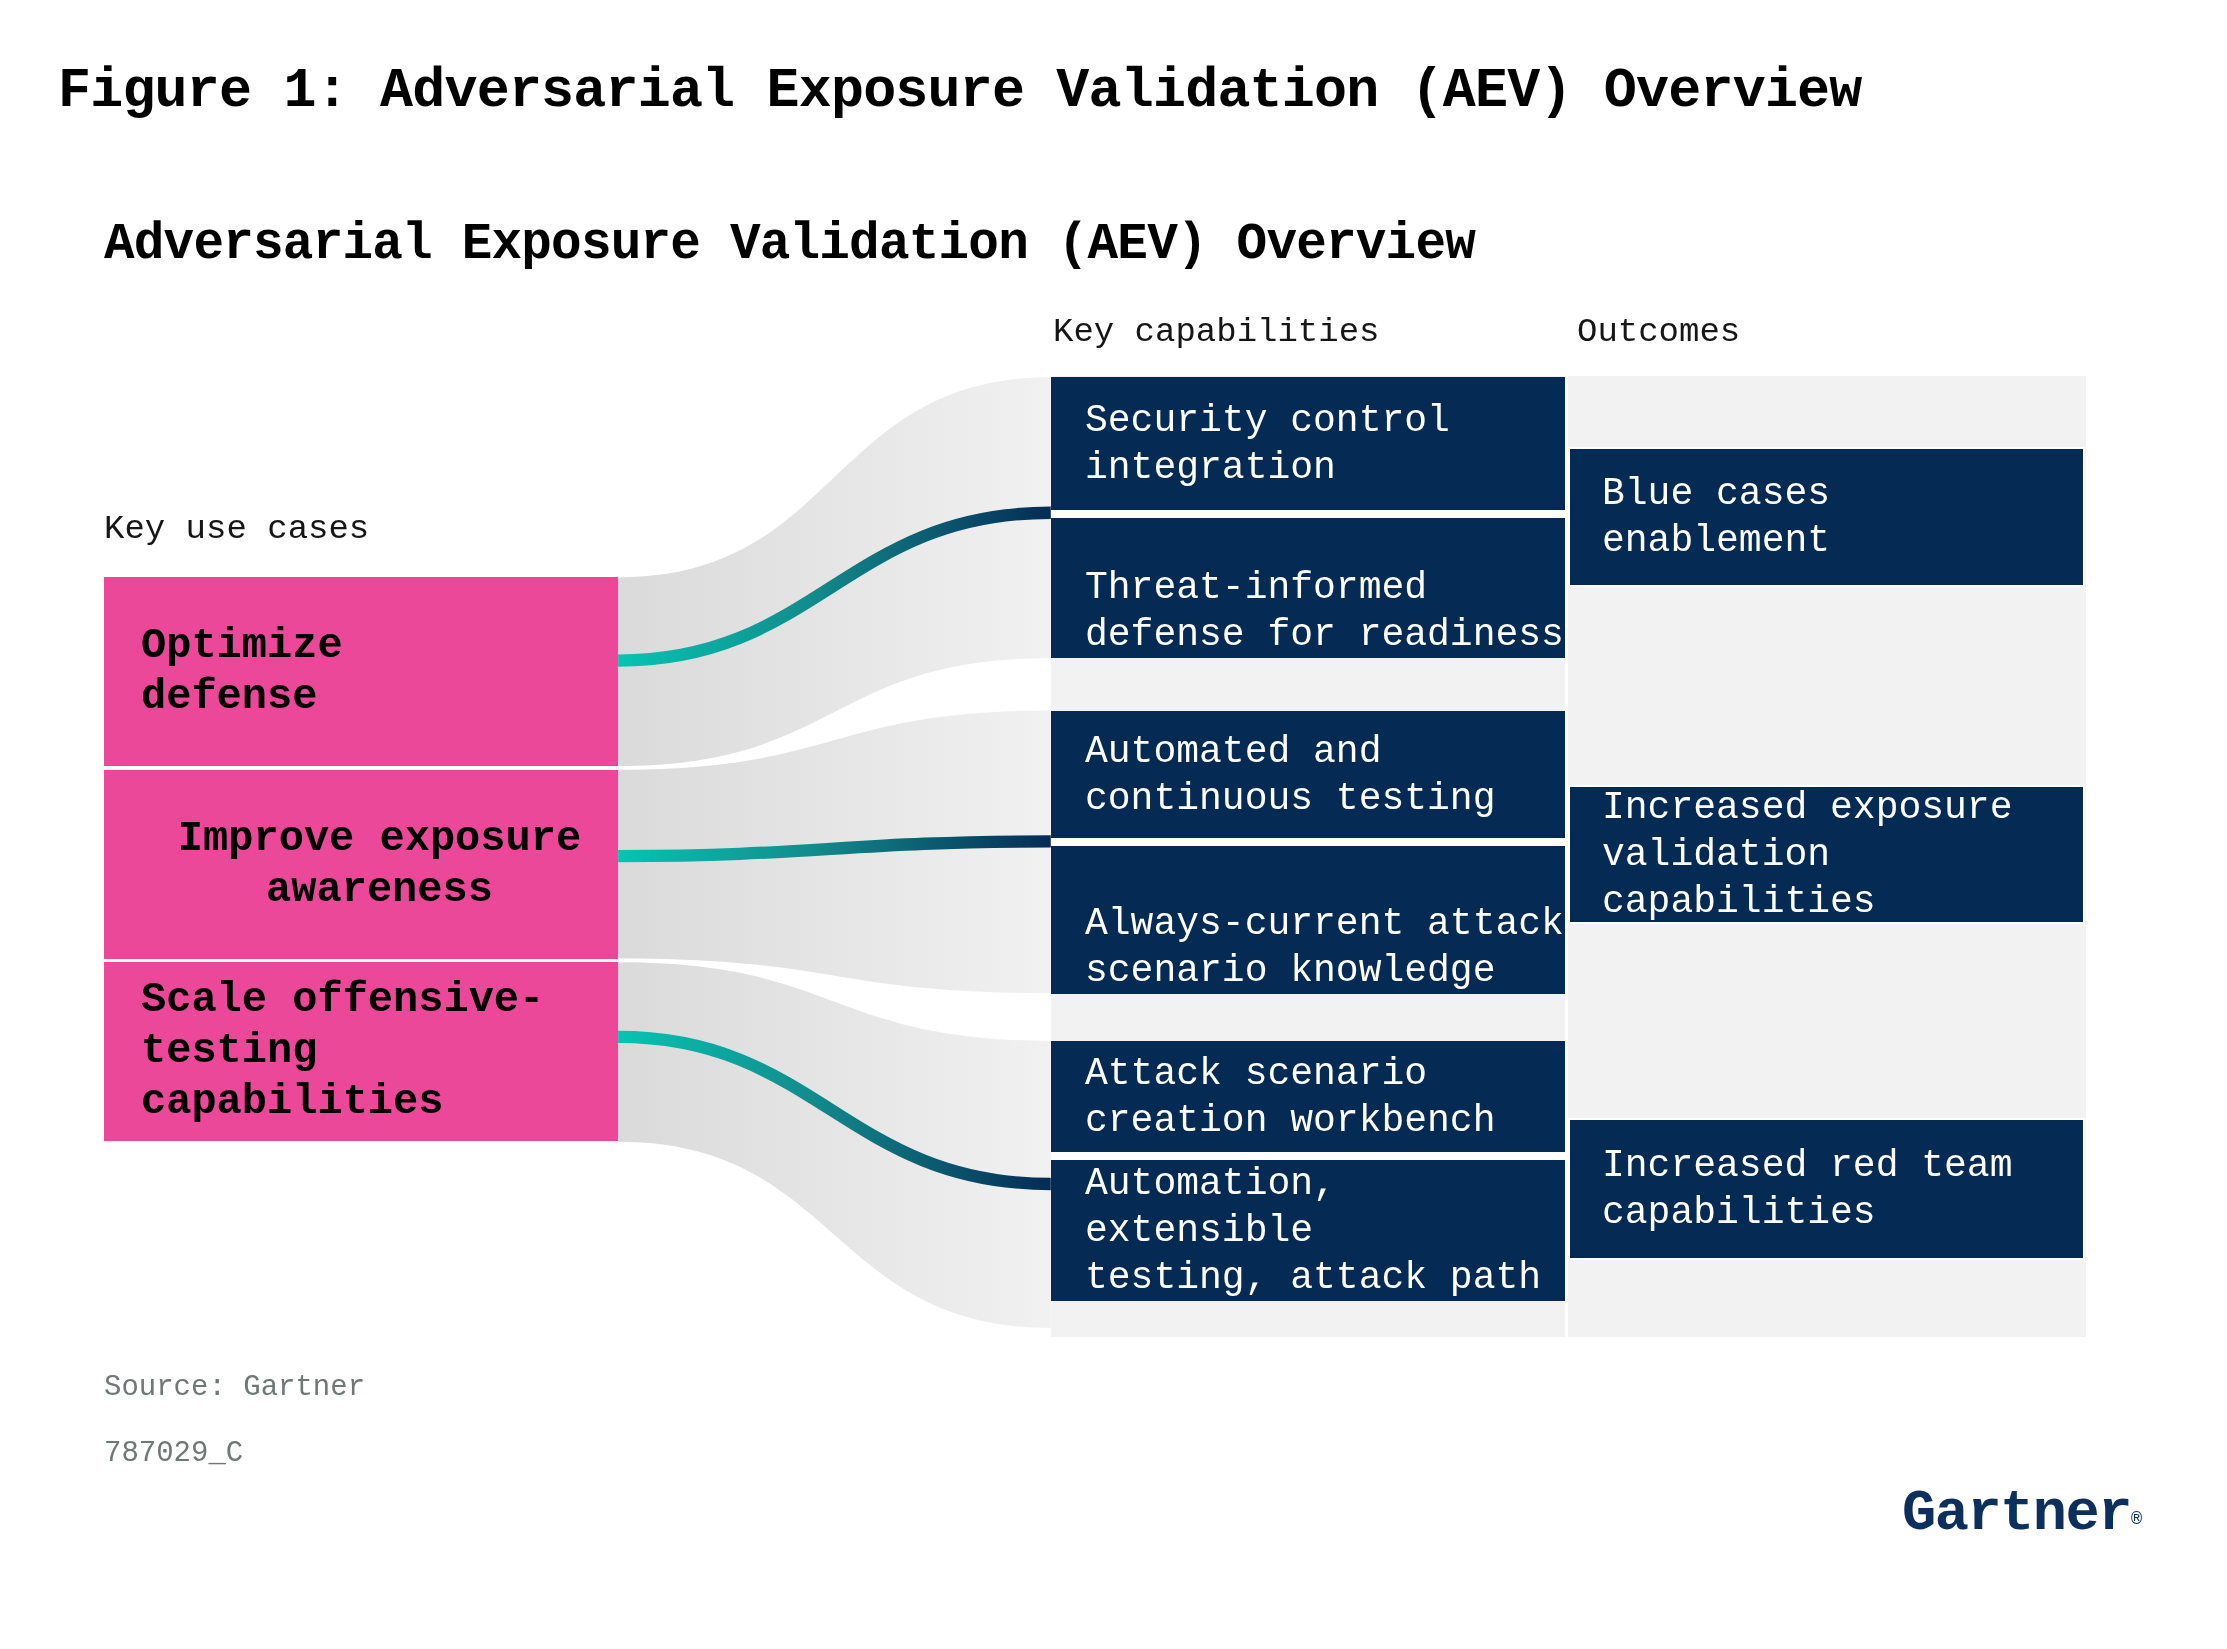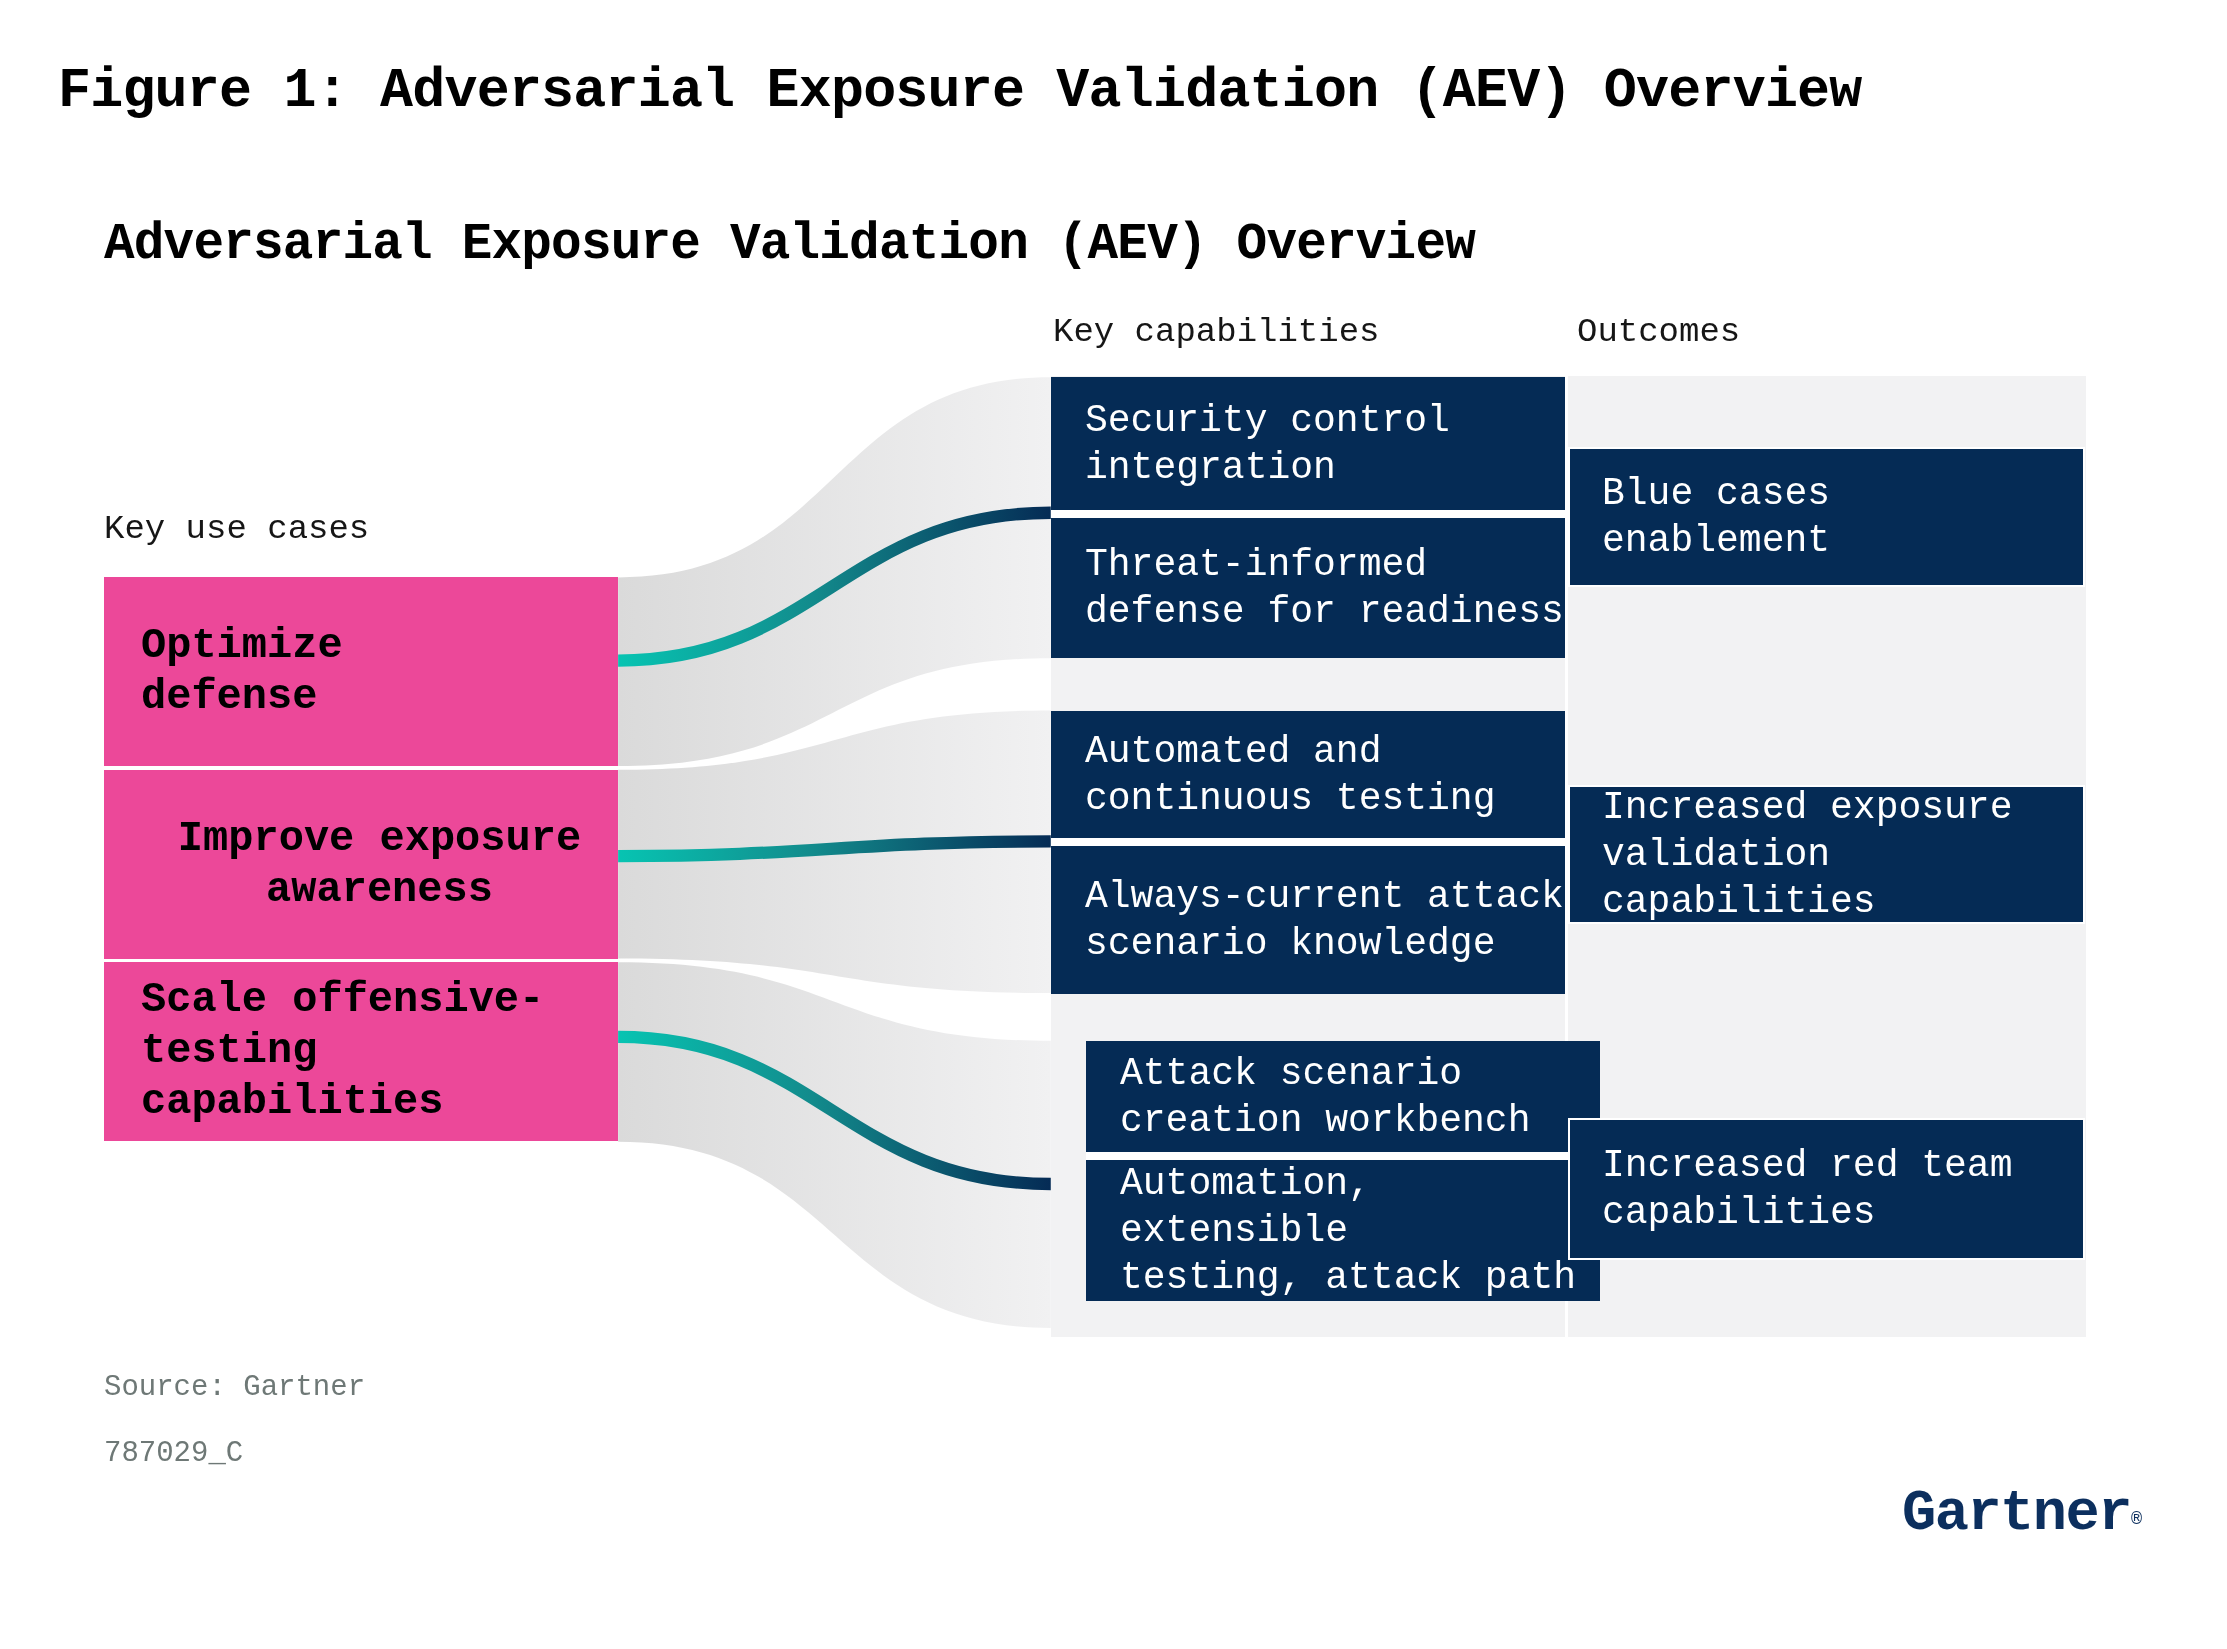--- a/index.html
+++ b/index.html
@@ -46,31 +46,31 @@
   .uc-0{top:577px;height:189px;}
   .uc-1{top:770px;height:189px;align-items:center;}
   .uc-2{top:962px;height:179px;}
   
   .pair{
     left:1051px;width:514px;background:#ffffff;
     display:flex;flex-direction:column;row-gap:6.2px;z-index:3;gap:8px;
   }
   .pair-0{top:377px;height:281px;}
   .pair-1{top:711px;height:283px;}
-  .pair-2{top:1041px;height:260px;margin-left:35px;}
+  .pair-2{top:1041px;height:260px;}
   .cap-box{
     background:#052B55;
     display:flex;flex-direction:column;justify-content:center;
     padding-left:34px;box-sizing:border-box;
     font-size:38px;color:#ffffff;line-height:47px;
   }
   .pair-0 .cap-a{height:133px;}
   .pair-1 .cap-a{height:127px;}
   .pair-2 .cap-a{height:139px;}
-  .cap-b{flex:1;}
+  .cap-b{flex:1;justify-content:flex-end;}
   
   .out-box{
     left:1568px;width:517px;background:#052B55;
     border:2.3px solid #ffffff;box-sizing:border-box;
     display:flex;flex-direction:column;justify-content:center;
     padding-left:32px;
     font-size:38px;color:#ffffff;line-height:47px;
     z-index:3;
   }
   .out-0{top:447px;height:140px;}

